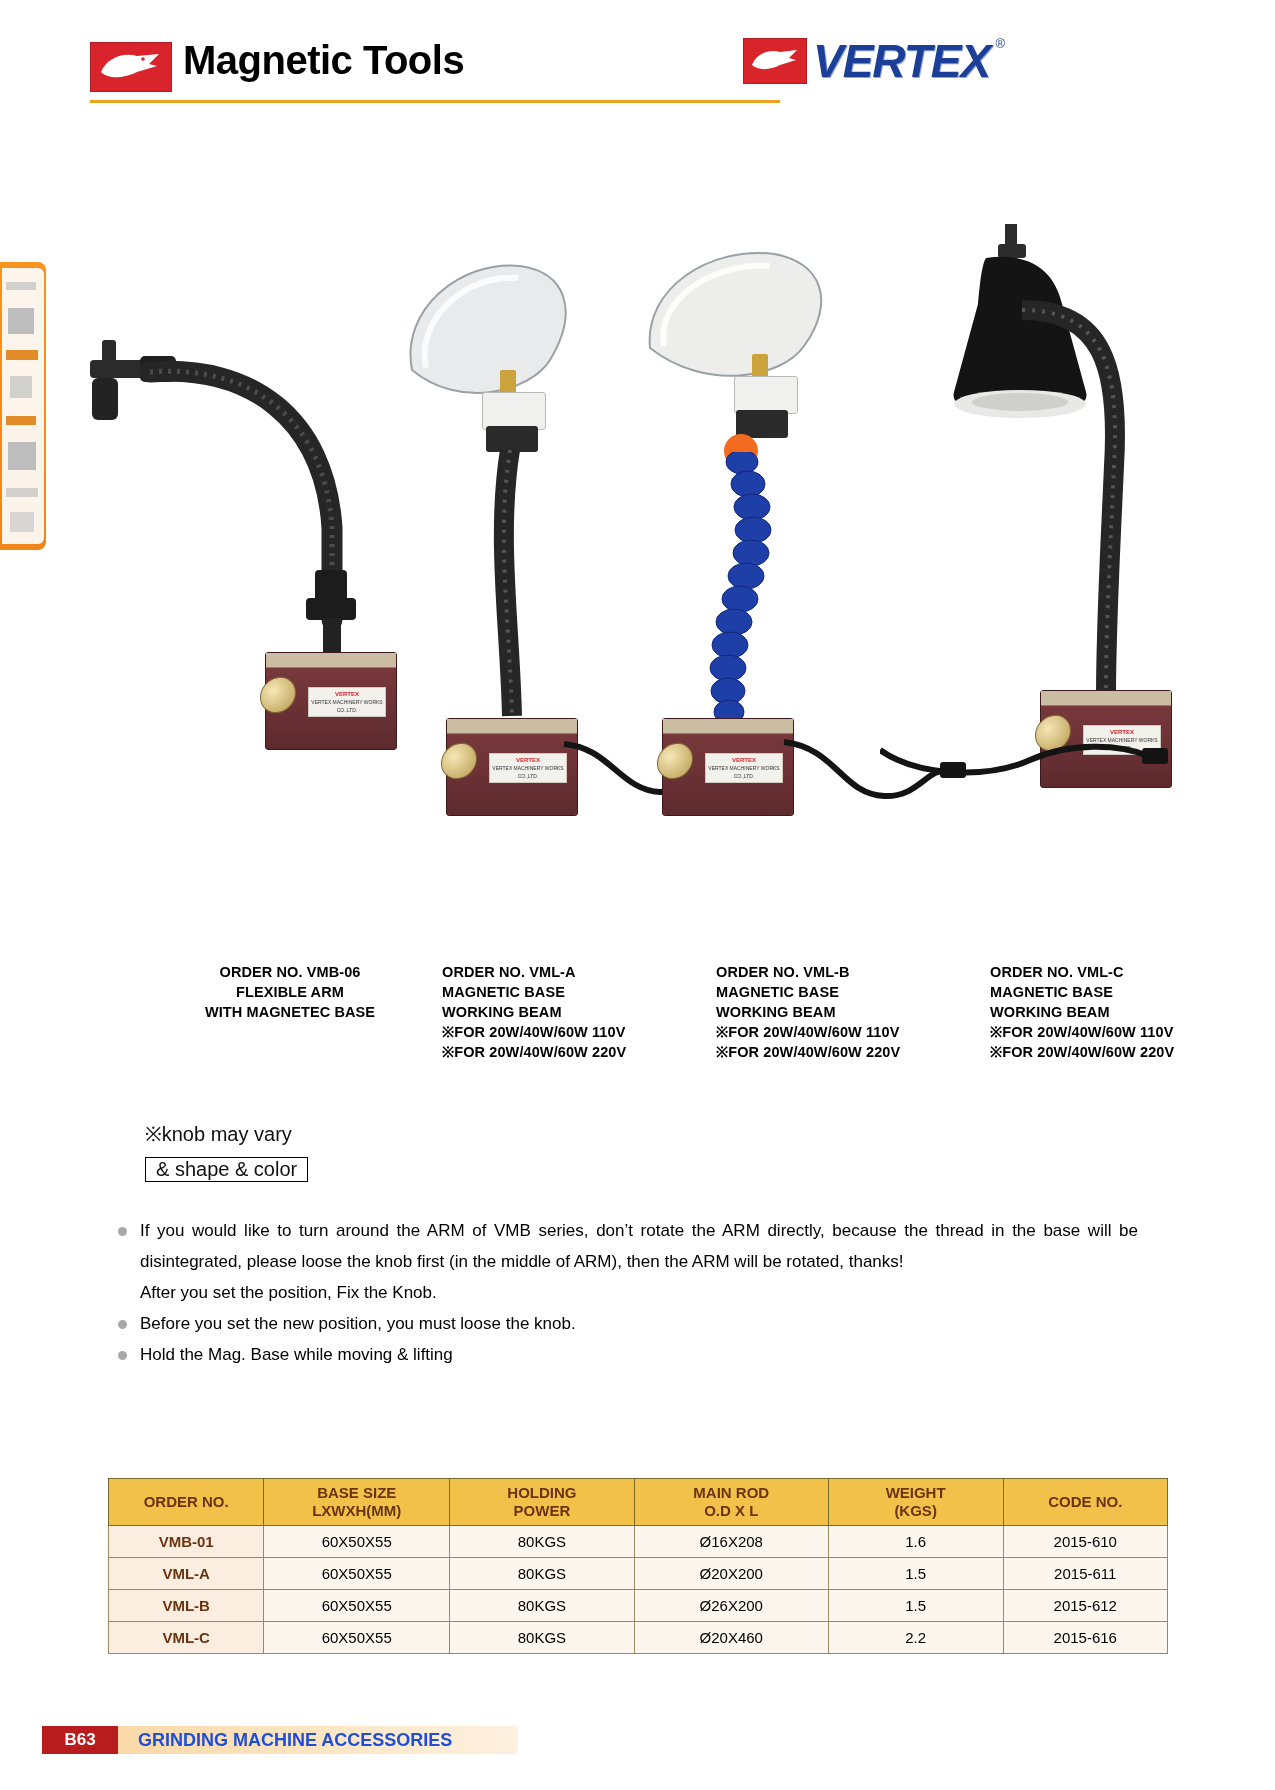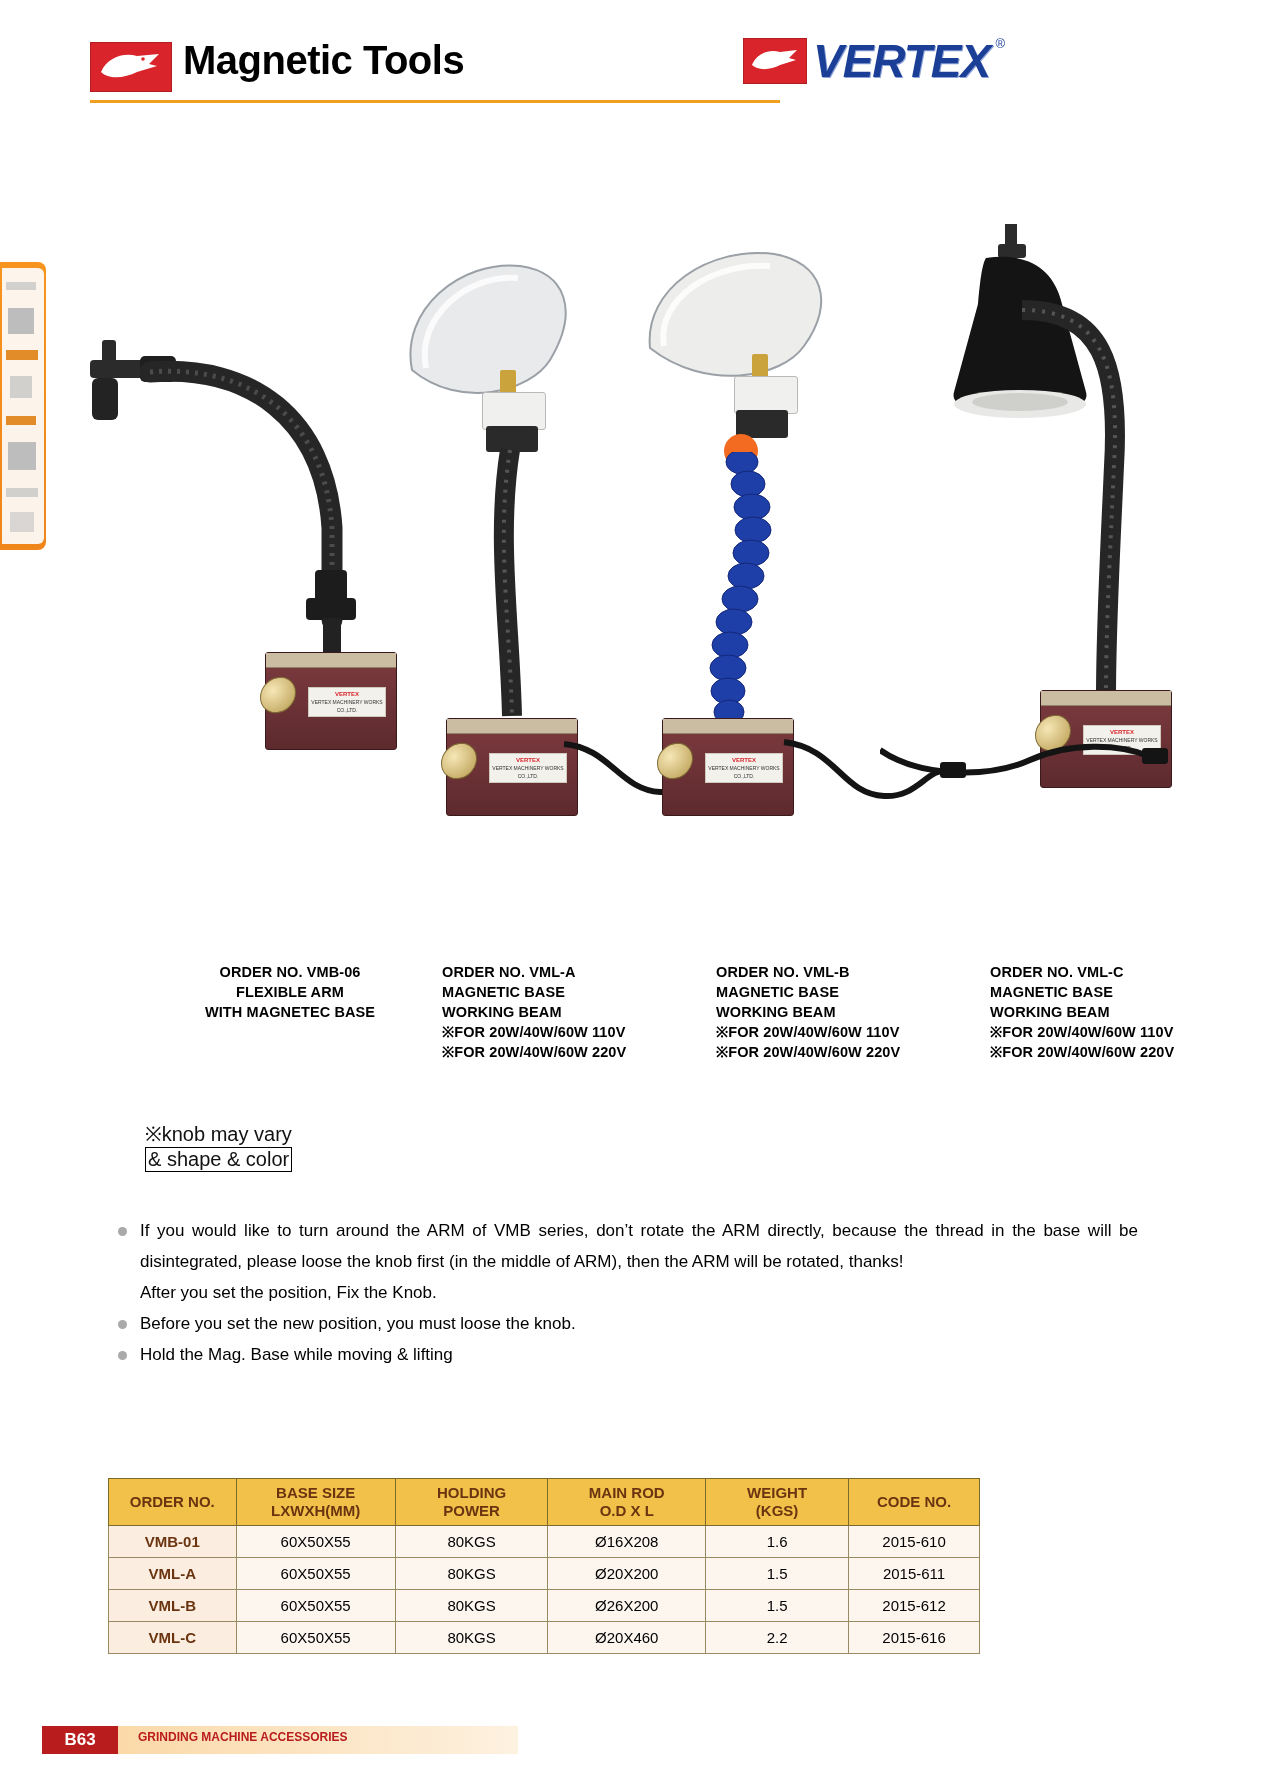--- a/index.html
+++ b/index.html
@@ -92,34 +92,34 @@
   .base .label .red{color:#d8242a;font-weight:bold;font-size:6px;}
 
   
   .caption{
     position:absolute;font-size:14.5px;font-weight:bold;line-height:20px;
     letter-spacing:0.1px;
   }
 
   
   .knobnote{position:absolute;left:145px;top:1120px;font-size:20px;color:#111;}
-  .knobnote .l2{border:1px solid #000;display:inline-block;padding:0 2px;margin-top:0;}
+  .knobnote .l2{border:1px solid #000;display:inline-block;padding:0 10px;margin-top:10px;}
 
   
   .bullets{position:absolute;left:118px;top:1215px;width:1020px;font-size:17px;line-height:31px;}
   .bullets .row{position:relative;padding-left:22px;}
   .bullets .dot{
     position:absolute;left:0;top:12px;width:9px;height:9px;border-radius:50%;
     background:#a9a9a9;
   }
   .bullets .sub{padding-left:22px;}
 
   
   table.spec{
-    position:absolute;left:108px;top:1478px;width:872px;
+    position:absolute;left:108px;top:1478px;width:1060px;
     border-collapse:collapse;font-size:15px;
   }
   table.spec th{
     background:#f2c14a;border:1px solid #7a6a2c;color:#6b3410;
     font-weight:bold;padding:5px 2px;line-height:18px;text-align:center;
   }
   table.spec td{
     border:1px solid #9a8a62;padding:7px 2px;text-align:center;background:#fdf6ef;
   }
   table.spec td.order{font-weight:bold;color:#6b3410;background:#fbeee0;}
@@ -128,21 +128,21 @@
   .footer{position:absolute;left:0;bottom:34px;width:1275px;height:30px;}
   .footer .ornum{
     position:absolute;left:42px;top:0;width:76px;height:28px;background:#b91c1c;
     color:#fff;font-weight:bold;font-size:17px;display:flex;align-items:center;justify-content:center;
   }
   .footer .bar{
     position:absolute;left:118px;top:0;width:400px;height:28px;
     background:linear-gradient(90deg,#fbd9a8,#fdf1e0);
   }
   .footer .txt{
-    position:absolute;left:138px;top:4px;font-size:12px;font-weight:bold;color:#b91c1c;
+    position:absolute;left:138px;top:4px;font-size:18px;font-weight:bold;color:#1d4ed8;
   }
 </style>
 </head>
 <body>
 
 <div class="header">
   <div class="hdr-logo-box">
     <svg width="68" height="34" viewBox="0 0 68 34">
       <path d="M4 22 C10 8, 26 2, 40 6 L62 4 L52 14 L60 16 L40 22 C28 28, 12 30, 4 22 Z" fill="#ffffff"></path>
       <circle cx="46" cy="9" r="1.8" fill="#d8242a"></circle>

